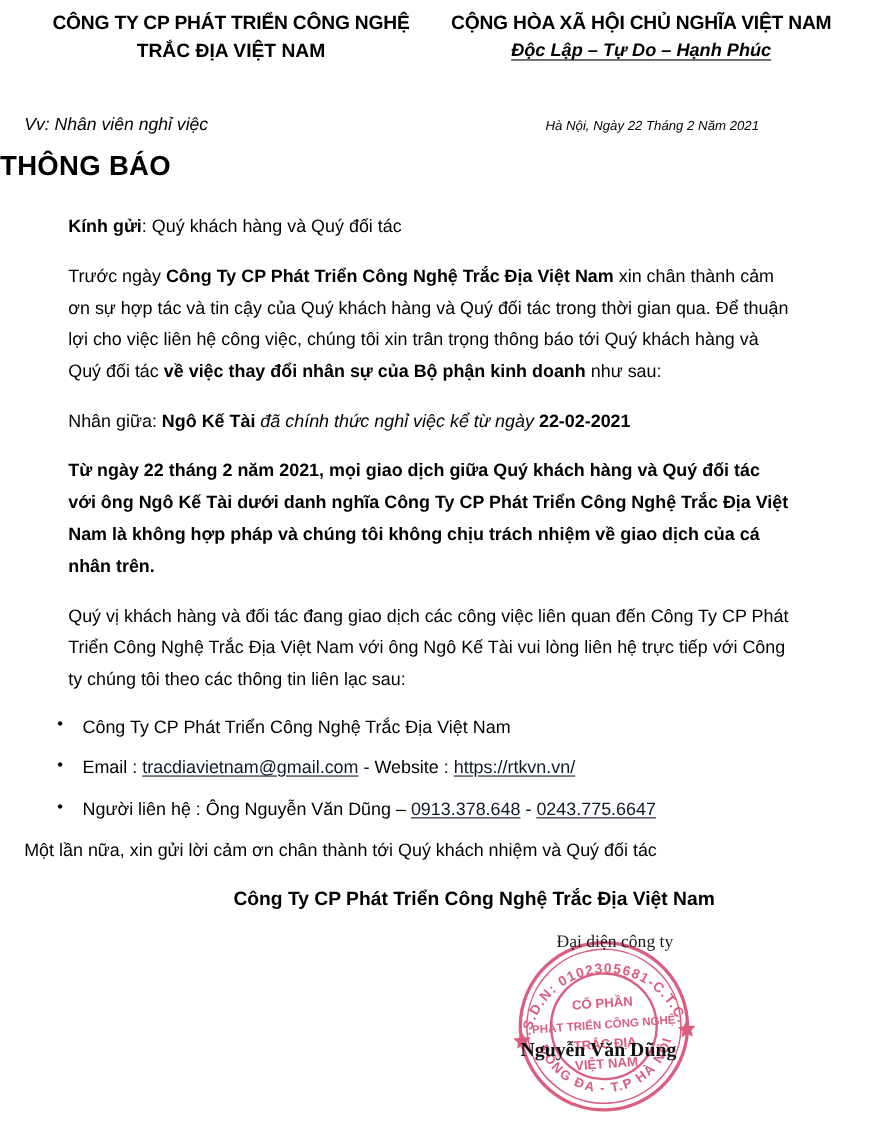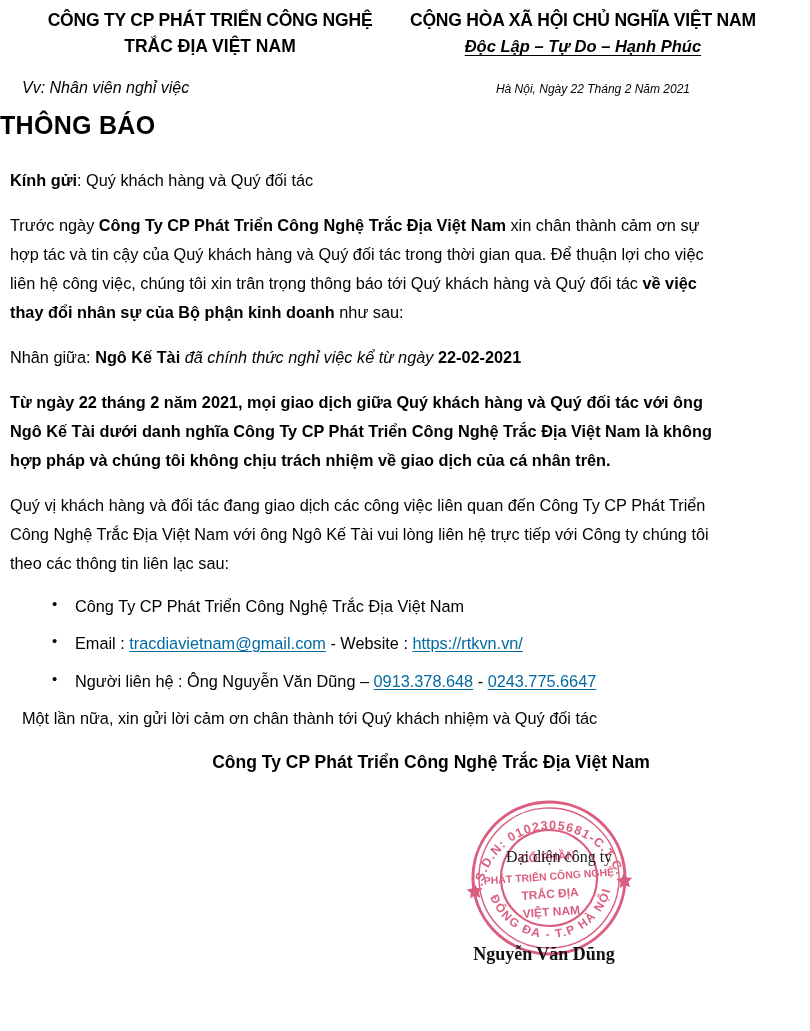--- a/index.html
+++ b/index.html
@@ -49,21 +49,21 @@
     line-height: 1.6;
     text-decoration: underline;
     text-underline-offset: 3px;
     display: inline-block;
   }
 
   
   .subject-row {
     display: flex;
     align-items: baseline;
-    margin-top: 19px;
+    margin-top: 45px;
     padding: 0 20px 0 22px;
   }
   .subject {
     font-style: italic;
     font-size: 16px;
     flex: 0 0 auto;
   }
   .datepos {
     margin-left: auto;
     font-style: italic;
@@ -74,22 +74,23 @@
   .doc-title {
     text-align: left;
     font-weight: bold;
     font-size: 25px;
     margin-top: 14px;
     letter-spacing: 0.3px;
   }
 
   
   .body-area {
-    padding: 0 22px 0 10px;
+    padding: 0 22px 0 22px;
     margin-top: 26px;
+    margin-left: 40px;
   }
   p.para {
     font-size: 16.3px;
     line-height: 1.78;
     margin: 0 0 16px 0;
     text-align: left;
   }
   b { font-weight: bold; }
   i { font-style: italic; }
   .bold-para { font-weight: bold; }
@@ -108,21 +109,21 @@
     padding-left: 23px;
   }
   ul.contact-list li::before {
     content: "\2022";
     position: absolute;
     left: 0;
     top: -1px;
     font-size: 15px;
   }
   a.link {
-    color: #0369a1;
+    color: #0f172a;
     text-underline-offset: 2px;
   }
 
   .signoff {
     font-size: 16.3px;
     margin: 16px 0 0 0;
     padding: 0 22px;
   }
   .company-sign {
     text-align: center;

